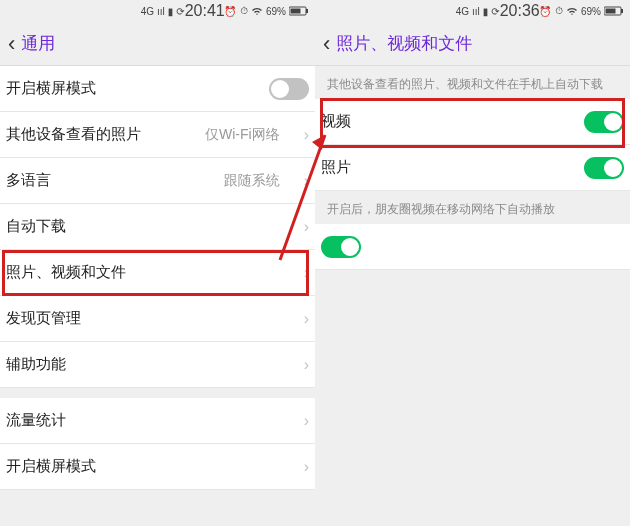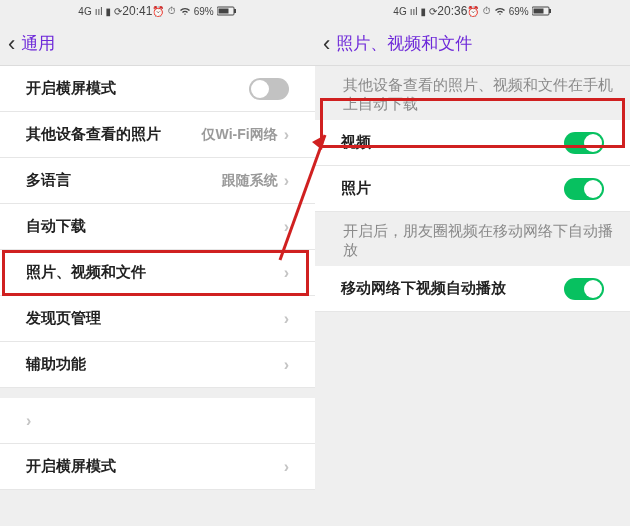--- a/index.html
+++ b/index.html
@@ -15,55 +15,54 @@
   .phone { width: 315px; height: 526px; background: #efefef; position: relative; }
   .phone + .phone { border-left: 0; }
   .status-bar {
     height: 22px;
     background: #efefef;
     display: flex;
     align-items: center;
     padding: 0 6px;
     font-size: 10px;
     color: #444;
-    justify-content: center;
+    justify-content: flex-end;
   }
   .status-left, .status-right { display: flex; align-items: center; gap: 3px; }
   .sb-icon { font-size: 10px; color: #444; display: inline-flex; }
   .nav-bar {
     height: 44px;
     background: #efefef;
     display: flex;
     align-items: center;
     padding: 0 8px;
     border-bottom: 1px solid #dcdcdc;
   }
   .back-chevron { font-size: 22px; color: #333; margin-right: 6px; }
   .nav-title { font-size: 17px; font-weight: 500; color: #6d28d9; }
   .section-header {
-    padding: 10px 14px 6px 28px;
-    font-size: 15px;
+    padding: 10px 14px 6px 12px;
+    font-size: 12px;
     color: #8a8a8a;
     background: #efefef;
   }
   .row {
     background: #fff;
     height: 46px;
-    padding: 0 26px;
+    padding: 0 6px;
     display: flex;
     align-items: center;
     justify-content: space-between;
     border-bottom: 1px solid #e6e6e6;
     font-size: 15px;
     color: #222;
-    font-weight: bold;
   }
   .row:first-of-type { border-top: 1px solid #e6e6e6; }
   .row-label { flex: 1; }
-  .row-value { color: #9a9a9a; font-size: 14px; margin-right: 6px; text-align: center; }
+  .row-value { color: #9a9a9a; font-size: 14px; margin-right: 24px; text-align: center; }
   .chev { color: #c4c4c4; font-size: 16px; }
   .toggle {
     width: 40px; height: 22px; border-radius: 11px;
     position: relative;
   }
   .toggle-off { background: #c2c2c2; }
   .toggle-on  { background: #07c160; }
   .toggle-knob {
     position: absolute; top: 2px; width: 18px; height: 18px;
     background: #fff; border-radius: 50%;
@@ -81,21 +80,21 @@
   }
   .hl1 { left: 2px; top: 250px; width: 307px; height: 46px; }
   .hl2 { left: 320px; top: 98px; width: 305px; height: 50px; }
   
   .arrow {
     position: absolute;
     left: 270px;
     top: 120px;
     pointer-events: none;
   }
-  .clock { font-size: 12px; font-weight: 500; }
+  .clock { font-size: 16px; font-weight: 500; }
 </style>
 </head>
 <body>
 
 <div class="container">
 
   <div class="phone">
     <div class="status-bar">
       <div class="status-left">
         <span class="sb-icon">4G</span>
@@ -163,20 +162,21 @@
     </div>
 
     <div class="row">
       <span class="row-label">辅助功能</span>
       <span class="chev">›</span>
     </div>
 
     <div class="gap"></div>
 
     <div class="row">
+      <span class="row-label">流量统计</span>
       <span class="chev">›</span>
     </div>
 
     <div class="row">
       <span class="row-label">开启横屏模式</span>
       <span class="chev">›</span>
     </div>
 
     <div class="bottom-fill"></div>
   </div>
@@ -228,21 +228,20 @@
     <div class="row">
       <span class="row-label">照片</span>
       <div class="toggle toggle-on">
           <div class="toggle-knob"></div>
         </div>
     </div>
 
     <div class="section-header">开启后，朋友圈视频在移动网络下自动播放</div>
 
     <div class="row">
-      <span class="row-label">移动网络下视频自动播放</span>
       <div class="toggle toggle-on">
           <div class="toggle-knob"></div>
         </div>
     </div>
 
     <div class="bottom-fill"></div>
   </div>
 
 </div>
 

